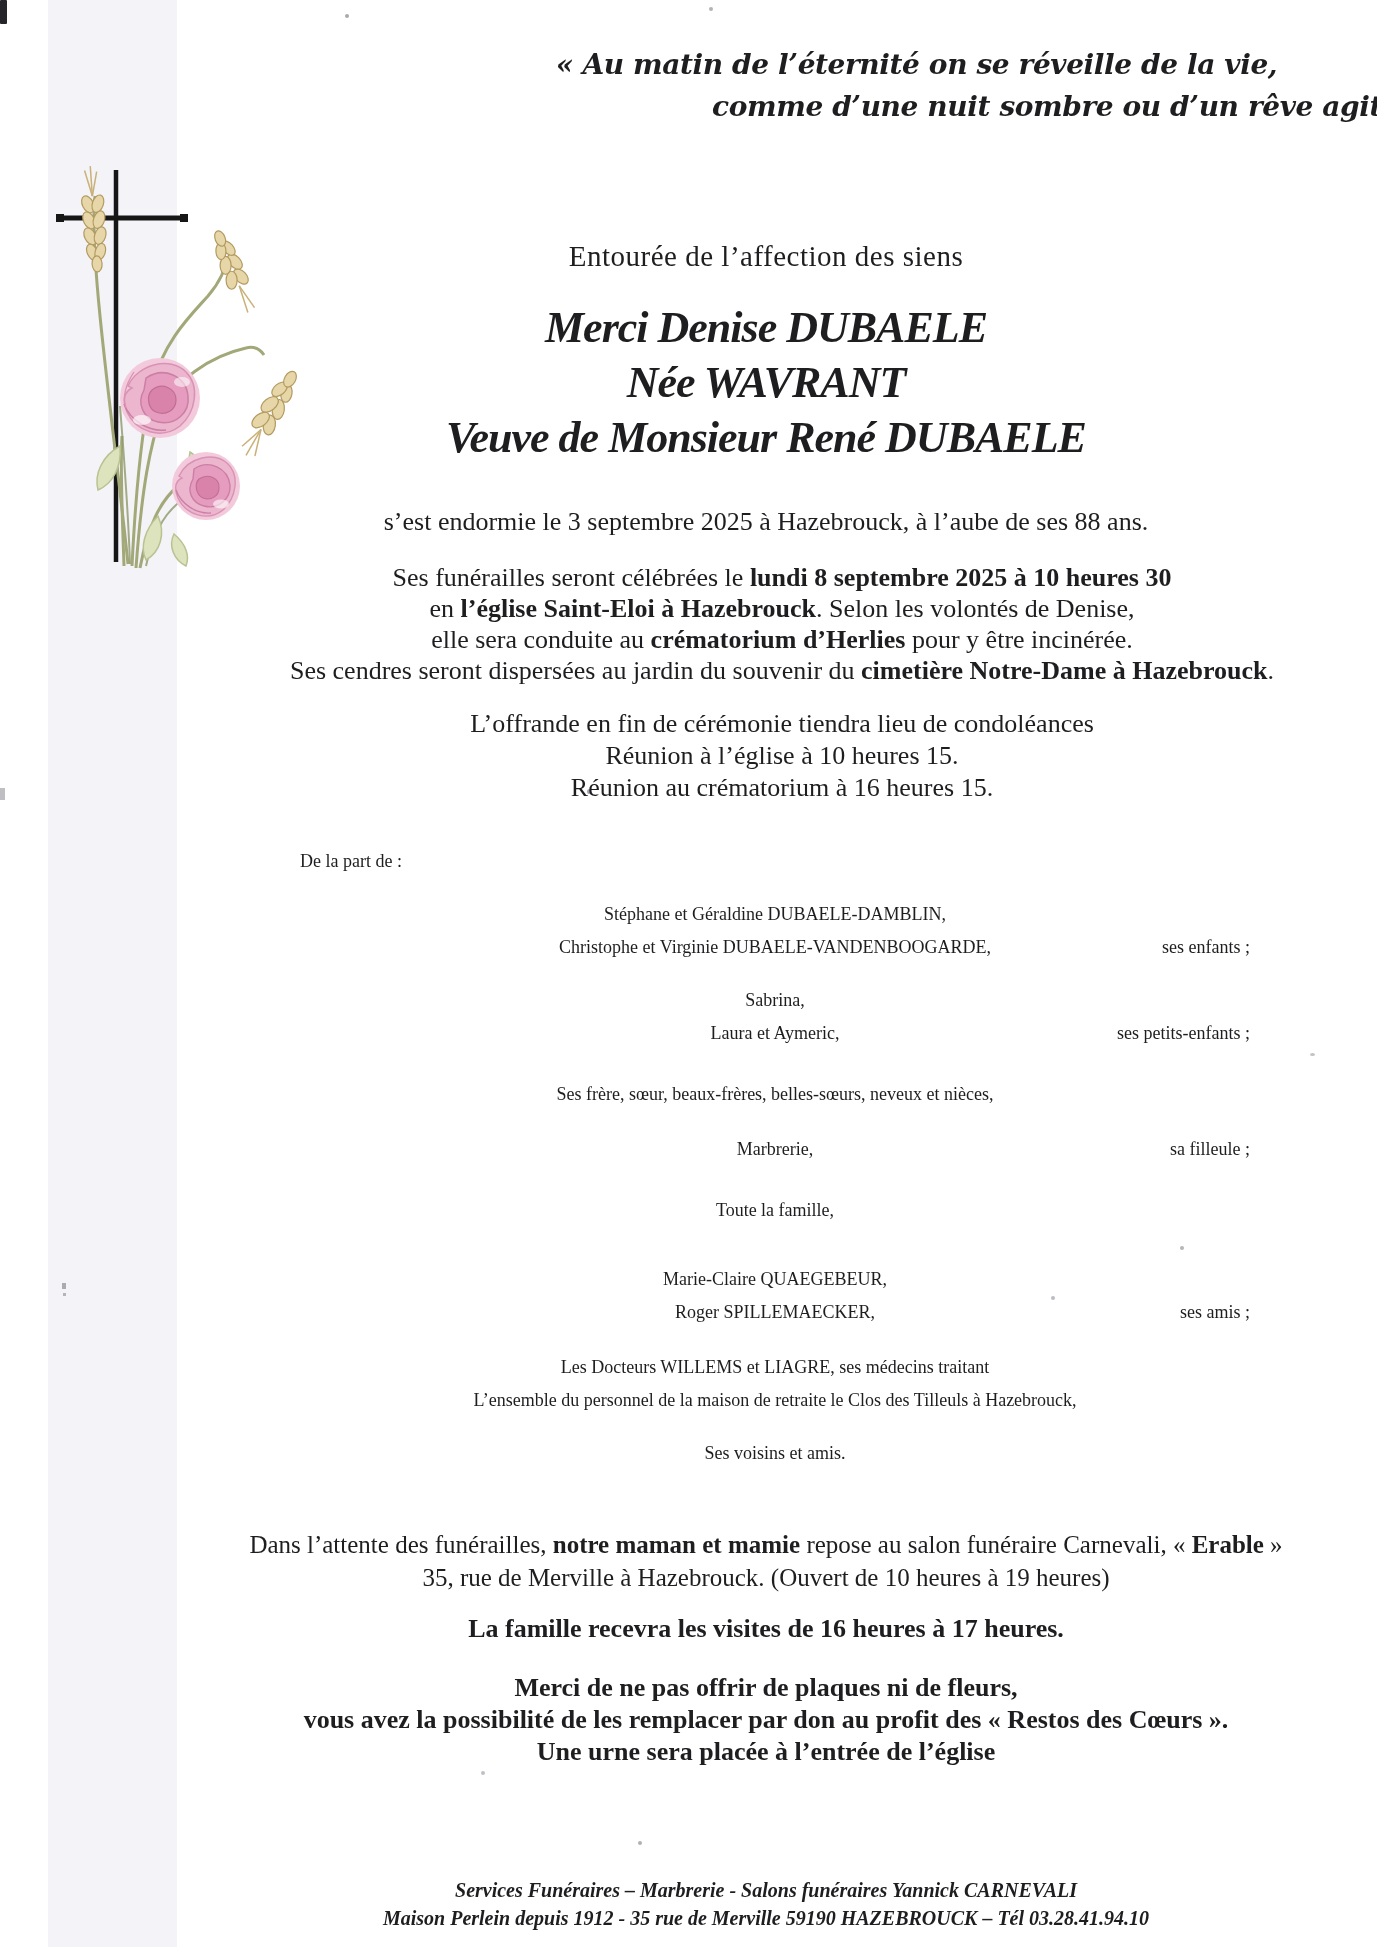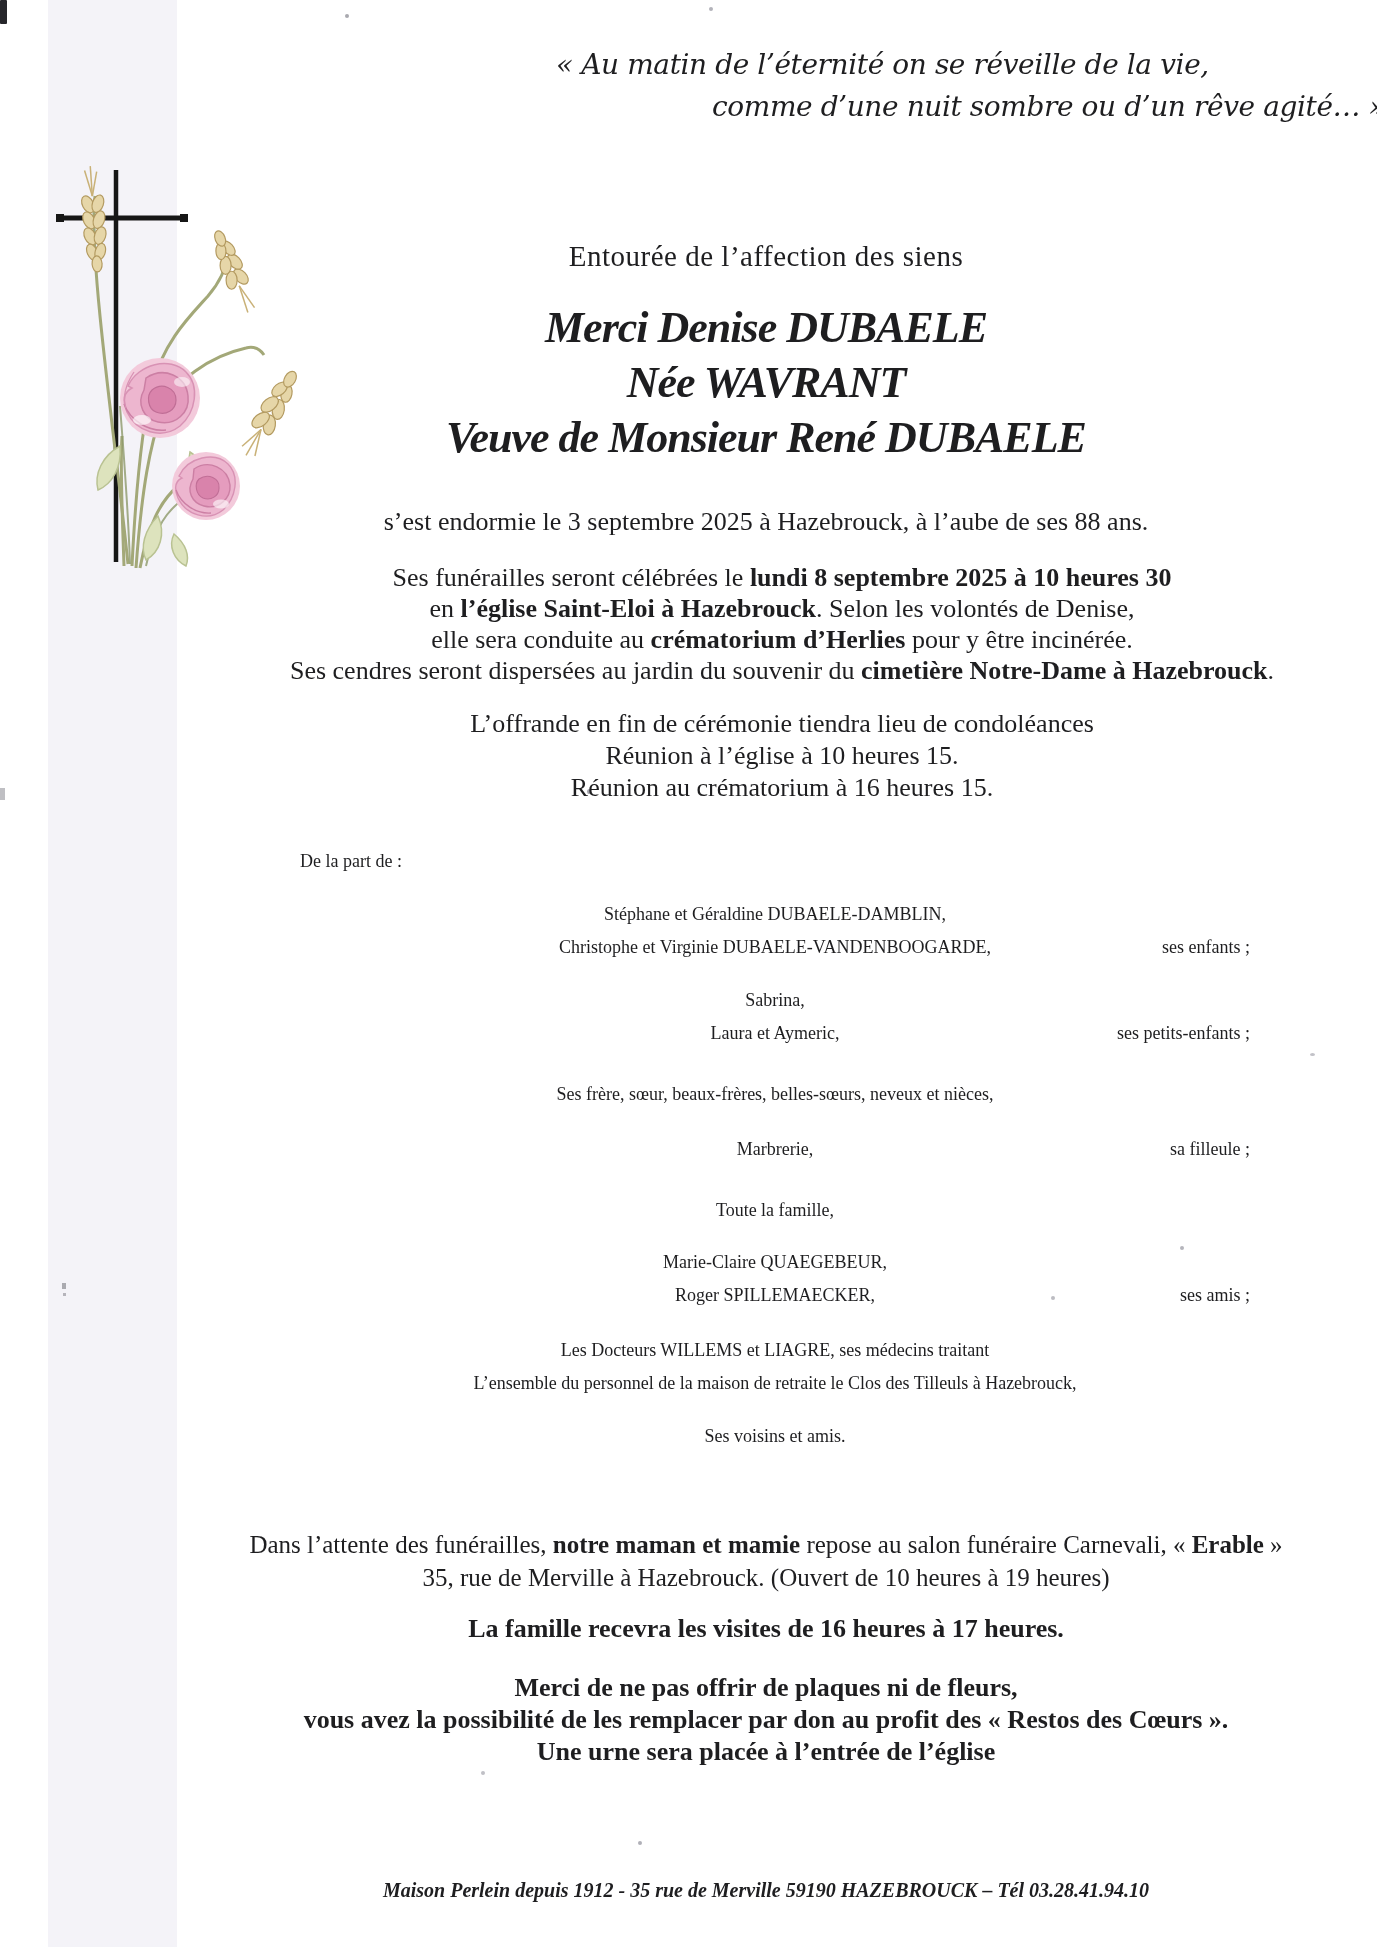--- a/index.html
+++ b/index.html
@@ -6,21 +6,21 @@
   .page {
     position:relative; width:1377px; height:1947px; margin:0 auto;
     background:#ffffff; overflow:hidden;
     font-family:"Liberation Serif", serif; color:#1e1e20;
   }
   .strip { position:absolute; left:48px; top:0; width:129px; height:1947px; background:#f4f3f8; }
   .abs { position:absolute; }
   .cblock { position:absolute; left:166px; width:1200px; text-align:center; }
   .cblock.shift { left:182px; }
   .quote {
-    font-family:"DejaVu Serif", serif; font-style:italic; font-weight:normal;
+    font-family:"DejaVu Serif", serif; font-style:italic; font-weight:bold;
     font-size:28px; letter-spacing:-0.4px; white-space:nowrap;
   }
   .intro { font-size:29px; letter-spacing:0.5px; }
   .names { font-weight:bold; font-style:italic; font-size:44px; line-height:55px; letter-spacing:-1px; }
   .body26 { font-size:26px; line-height:31px; }
   .lh32 { line-height:32px; }
   .lh33 { line-height:33px; }
   .bd { font-weight:bold; }
   .fam { position:absolute; left:300px; width:950px; font-size:18px; line-height:33px;font-family:Liberation Serif, serif; }
   .fam-heading { margin-bottom:20px; }
@@ -191,21 +191,21 @@
 
     <div class="fam-row" style="margin-top:22px;">
       <div>Marbrerie,</div>
       <span class="relation">sa filleule ;</span>
     </div>
 
     <div class="fam-row" style="margin-top:28px;">
       <div>Toute la famille,</div>
     </div>
 
-    <div class="fam-row" style="margin-top:19px;">
+    <div class="fam-row" style="margin-top:36px;">
       <div>Marie-Claire QUAEGEBEUR,</div>
       <div>Roger SPILLEMAECKER,</div>
       <span class="relation">ses amis ;</span>
     </div>
 
     <div class="fam-row" style="margin-top:22px;">
       <div>Les Docteurs WILLEMS et LIAGRE, ses médecins traitant</div>
       <div>L’ensemble du personnel de la maison de retraite le Clos des Tilleuls à Hazebrouck,</div>
     </div>
 
@@ -222,16 +222,17 @@
   <div class="cblock visits" style="top:1614px;">La famille recevra les visites de 16 heures à 17 heures.</div>
 
   <div class="cblock donation" style="top:1672px;">
     <div>Merci de ne pas offrir de plaques ni de fleurs,</div>
     <div>vous avez la possibilité de les remplacer par don au profit des « Restos des Cœurs ».</div>
     <div>Une urne sera placée à l’entrée de l’église</div>
   </div>
 
 
   <div class="cblock footer" style="top:1876px;">
+    <div>Services Funéraires – Marbrerie - Salons funéraires Yannick CARNEVALI</div>
     <div>Maison Perlein depuis 1912 - 35 rue de Merville 59190 HAZEBROUCK – Tél 03.28.41.94.10</div>
   </div>
 
 </div>
 
 </body></html>

